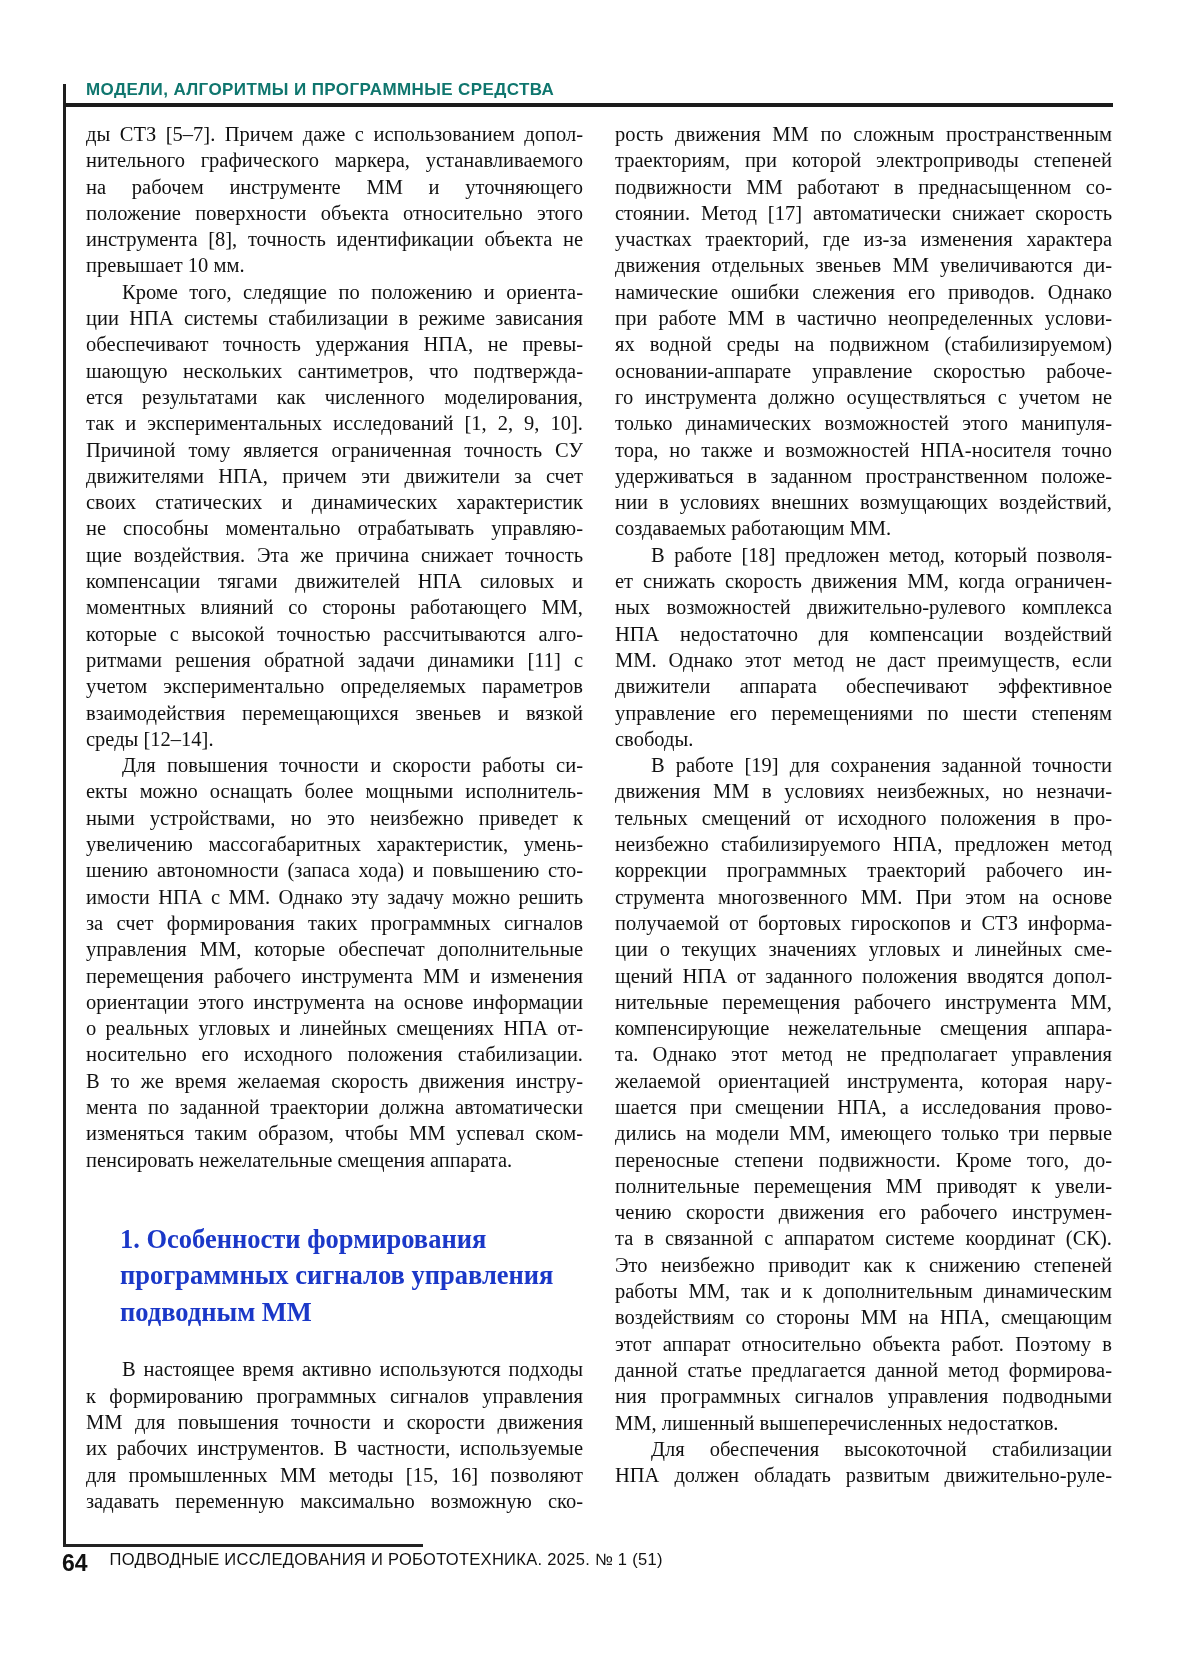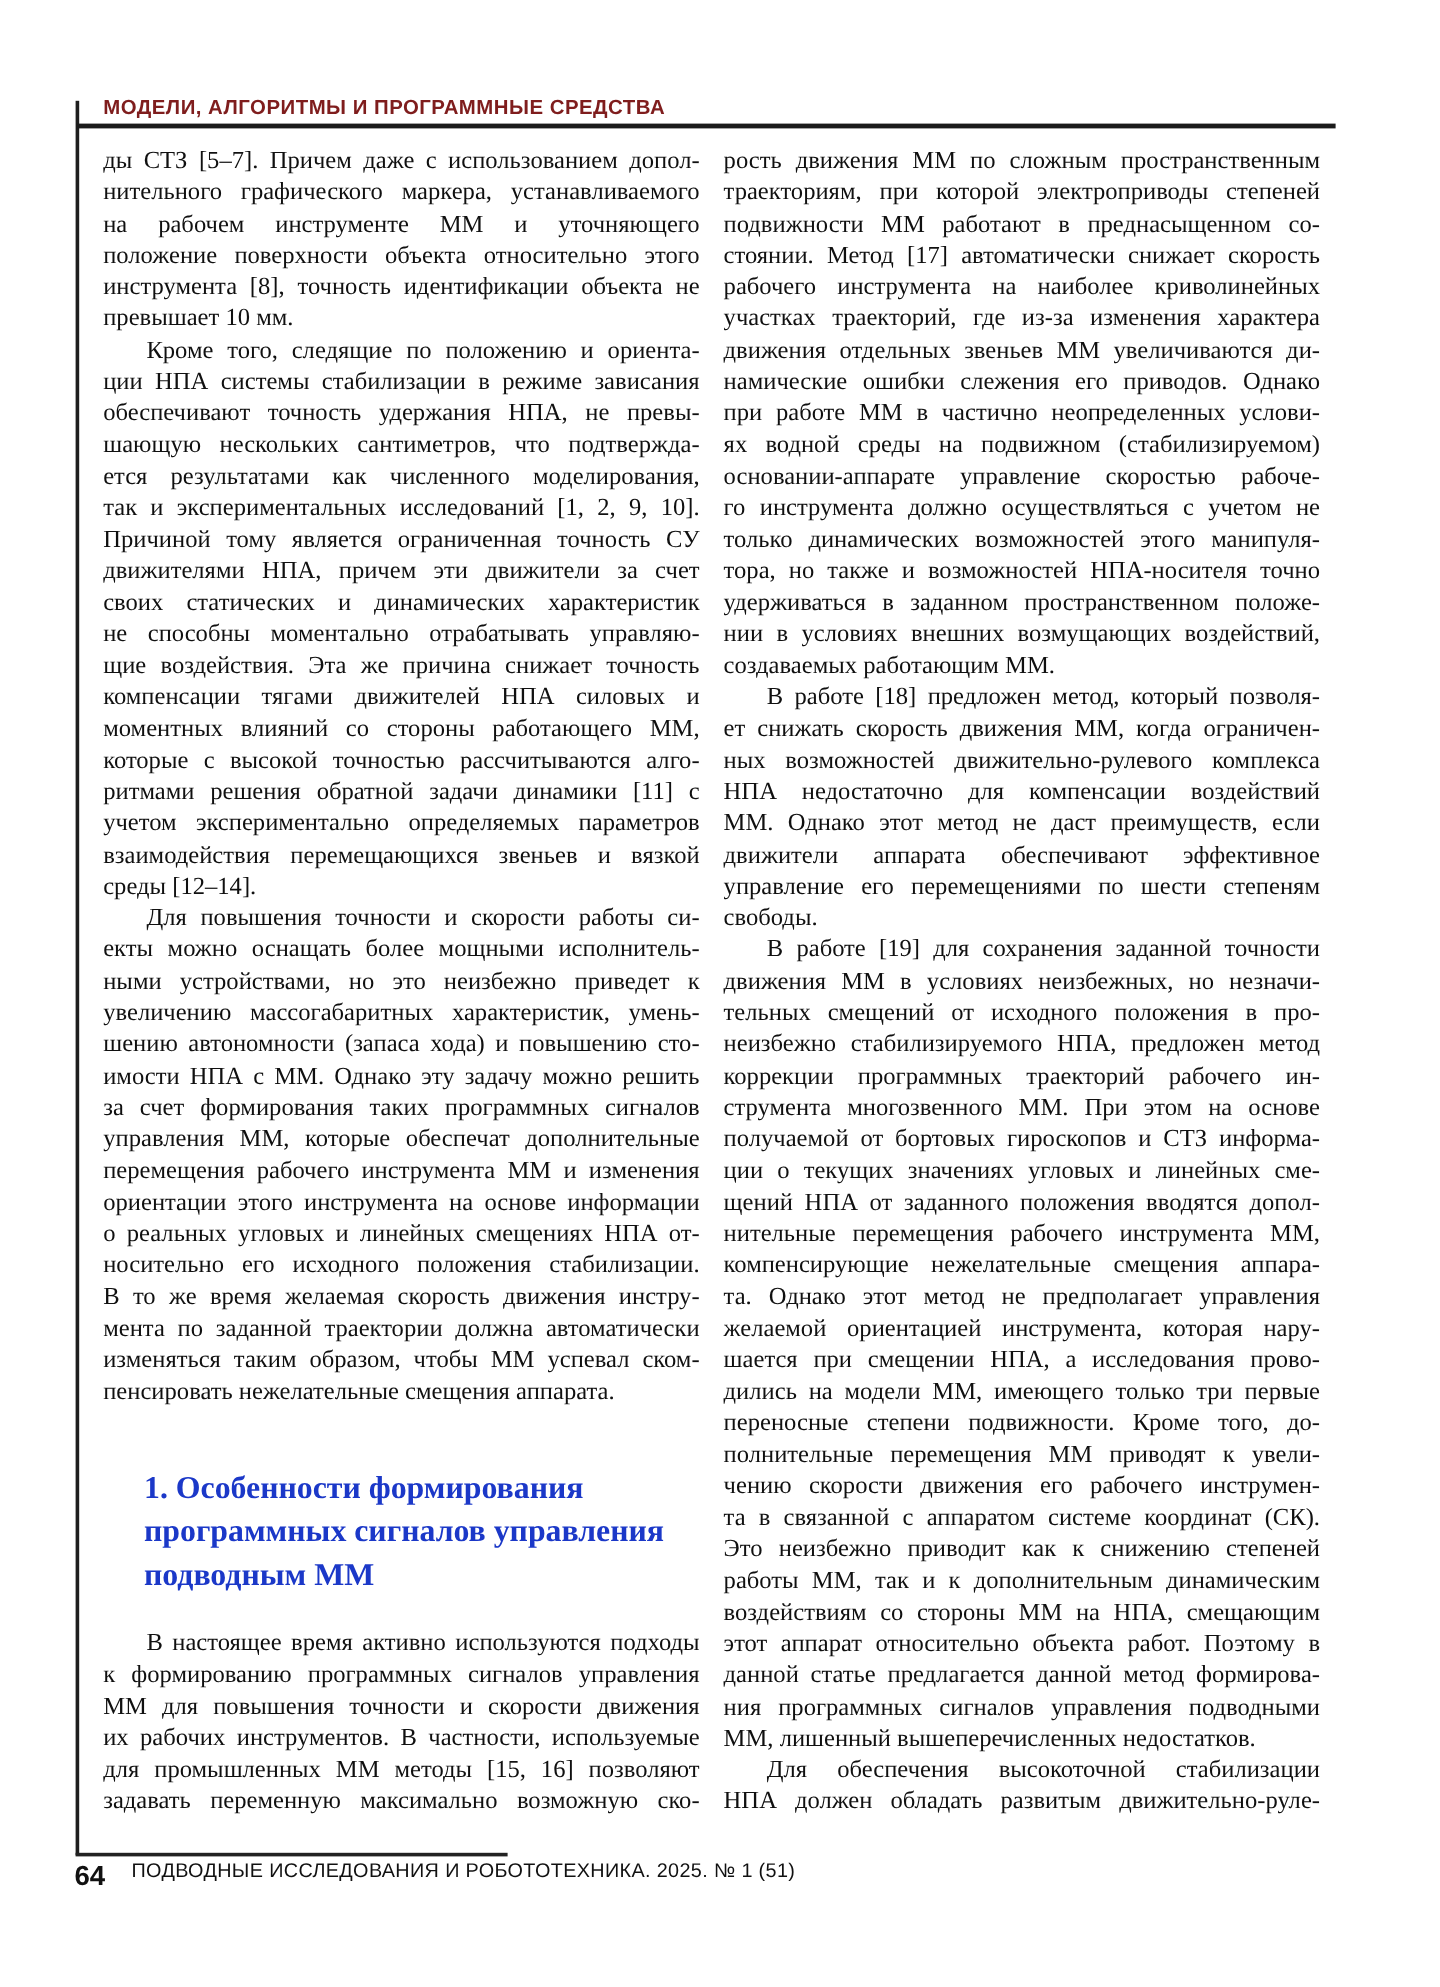--- a/index.html
+++ b/index.html
@@ -19,35 +19,35 @@
   }
   .running-head {
     position: absolute;
     left: 86px; top: 80px; right: 87px;
   }
   .running-title {
     font-family: "Liberation Sans", sans-serif;
     font-size: 17px;
     font-weight: 700;
     letter-spacing: 0.4px;
-    color: #7f1d1d;
+    color: #0f766e;
     text-align: right;
   }
   .header-rule {
     position: absolute;
     left: 64px; right: 87px; top: 103px;
     height: 4px;
     background: #1b1b1b;
   }
   .columns {
     position: absolute;
     left: 86px; top: 121px;
     width: 1027px;
     display: flex;
-    gap: 20px;
+    gap: 32px;
   }
   .col { width: 497px; }
   .line {
     font-size: 20.5px;
     line-height: 26.3px;
     color: #101010;
     text-align: justify;
     text-align-last: justify;
   }
   .line.last { text-align-last: left; }
@@ -149,21 +149,20 @@
           <div class="line">для промышленных ММ методы [15, 16] позволяют</div>
           <div class="line">задавать переменную максимально возможную ско-</div>
         </div>
       </div>
     <div class="col">
         <div class="paragraph">
           <div class="line">рость движения ММ по сложным пространственным</div>
           <div class="line">траекториям, при которой электроприводы степеней</div>
           <div class="line">подвижности ММ работают в преднасыщенном со-</div>
           <div class="line">стоянии. Метод [17] автоматически снижает скорость</div>
-          <div class="line">рабочего инструмента на наиболее криволинейных</div>
           <div class="line">участках траекторий, где из-за изменения характера</div>
           <div class="line">движения отдельных звеньев ММ увеличиваются ди-</div>
           <div class="line">намические ошибки слежения его приводов. Однако</div>
           <div class="line">при работе ММ в частично неопределенных услови-</div>
           <div class="line">ях водной среды на подвижном (стабилизируемом)</div>
           <div class="line">основании-аппарате управление скоростью рабоче-</div>
           <div class="line">го инструмента должно осуществляться с учетом не</div>
           <div class="line">только динамических возможностей этого манипуля-</div>
           <div class="line">тора, но также и возможностей НПА-носителя точно</div>
           <div class="line">удерживаться в заданном пространственном положе-</div>

